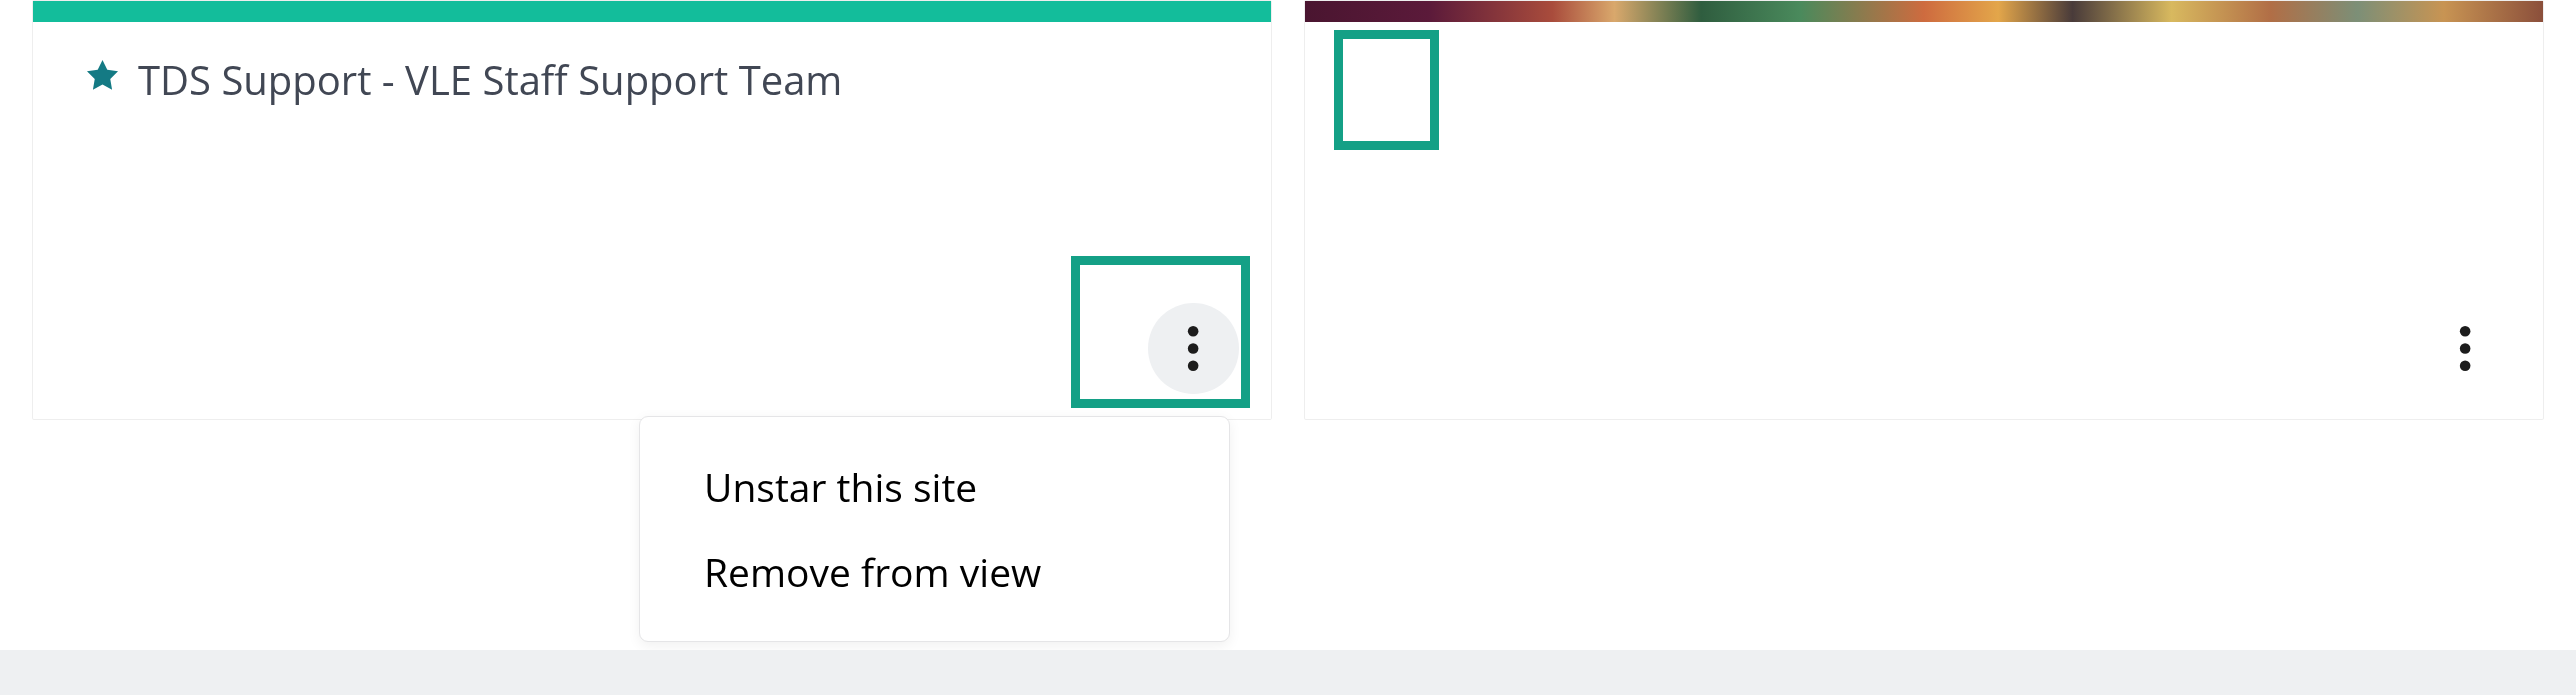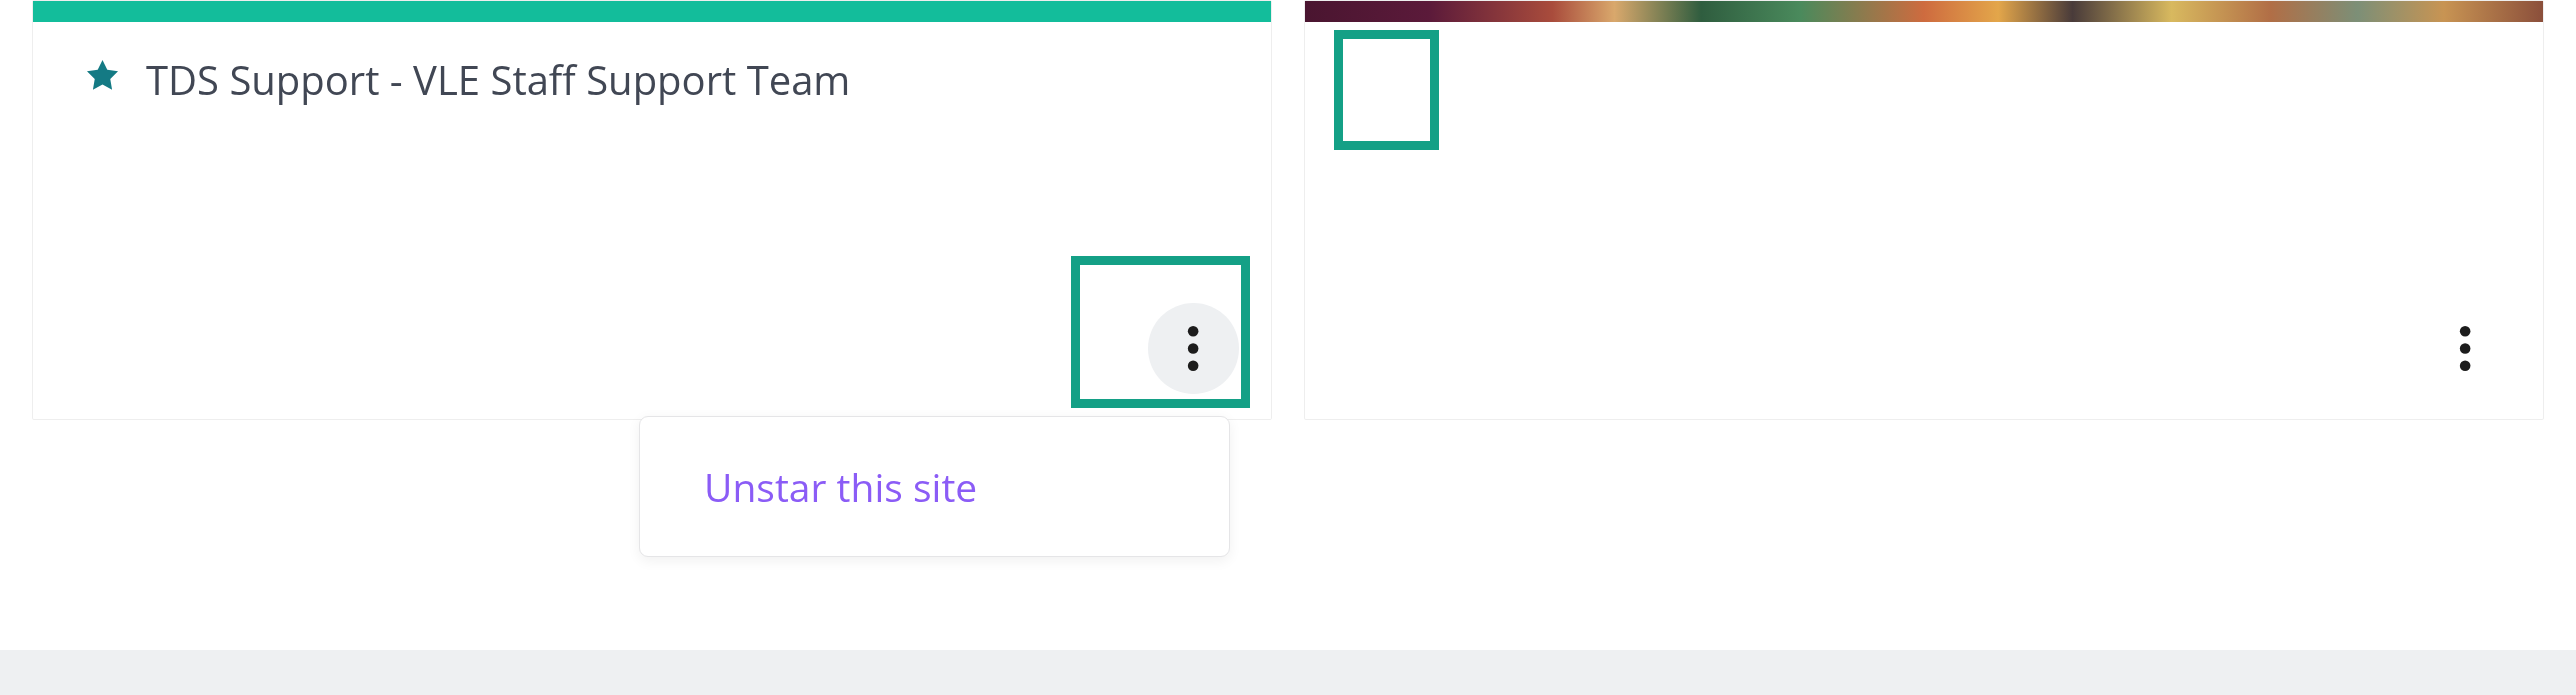--- a/index.html
+++ b/index.html
@@ -43,21 +43,21 @@
         #493b3a 62%, #d8b95f 70%, #b16e46 78%, #7c8f77 85%,
         #c89453 92%, #8b4f3b 100%);
       height: 21.4px;
       width: 100%;
     }
 
     .card-title-row {
       display: flex;
       align-items: flex-start;
       padding: 28.6px 36px 0 50px;
-      gap: 24px;
+      gap: 16px;
     }
 
     .star-icon {
       display: inline-flex;
       align-items: center;
       justify-content: center;
       margin-top: 5.4px;
     }
 
     .card-title {
@@ -119,21 +119,21 @@
       background: #fff;
       border: 0.9px solid #e5e5e7;
       border-radius: 9px;
       box-shadow: 0 3.6px 12.5px rgba(0,0,0,0.06);
       padding: 27px 0;
     }
 
     .dropdown-item {
       font-size: 39px;
       font-weight: 400;
-      color: #8b5cf6;
+      color: #000000;
       padding: 16px 64px;
       cursor: pointer;
     }
 
     .page-bottom {
       position: absolute;
       bottom: 0;
       left: 0;
       right: 0;
       height: 45px;
@@ -178,16 +178,17 @@
           <circle cx="4" cy="30" r="4" fill="#1c1c1c"></circle>
         </svg>
       </div>
     </div>
   </div>
 
 </div>
 
 <div class="dropdown-menu">
   <div class="dropdown-item">Unstar this site</div>
+  <div class="dropdown-item">Remove from view</div>
 </div>
 
 <div class="page-bottom"></div>
 
 
 </body></html>

